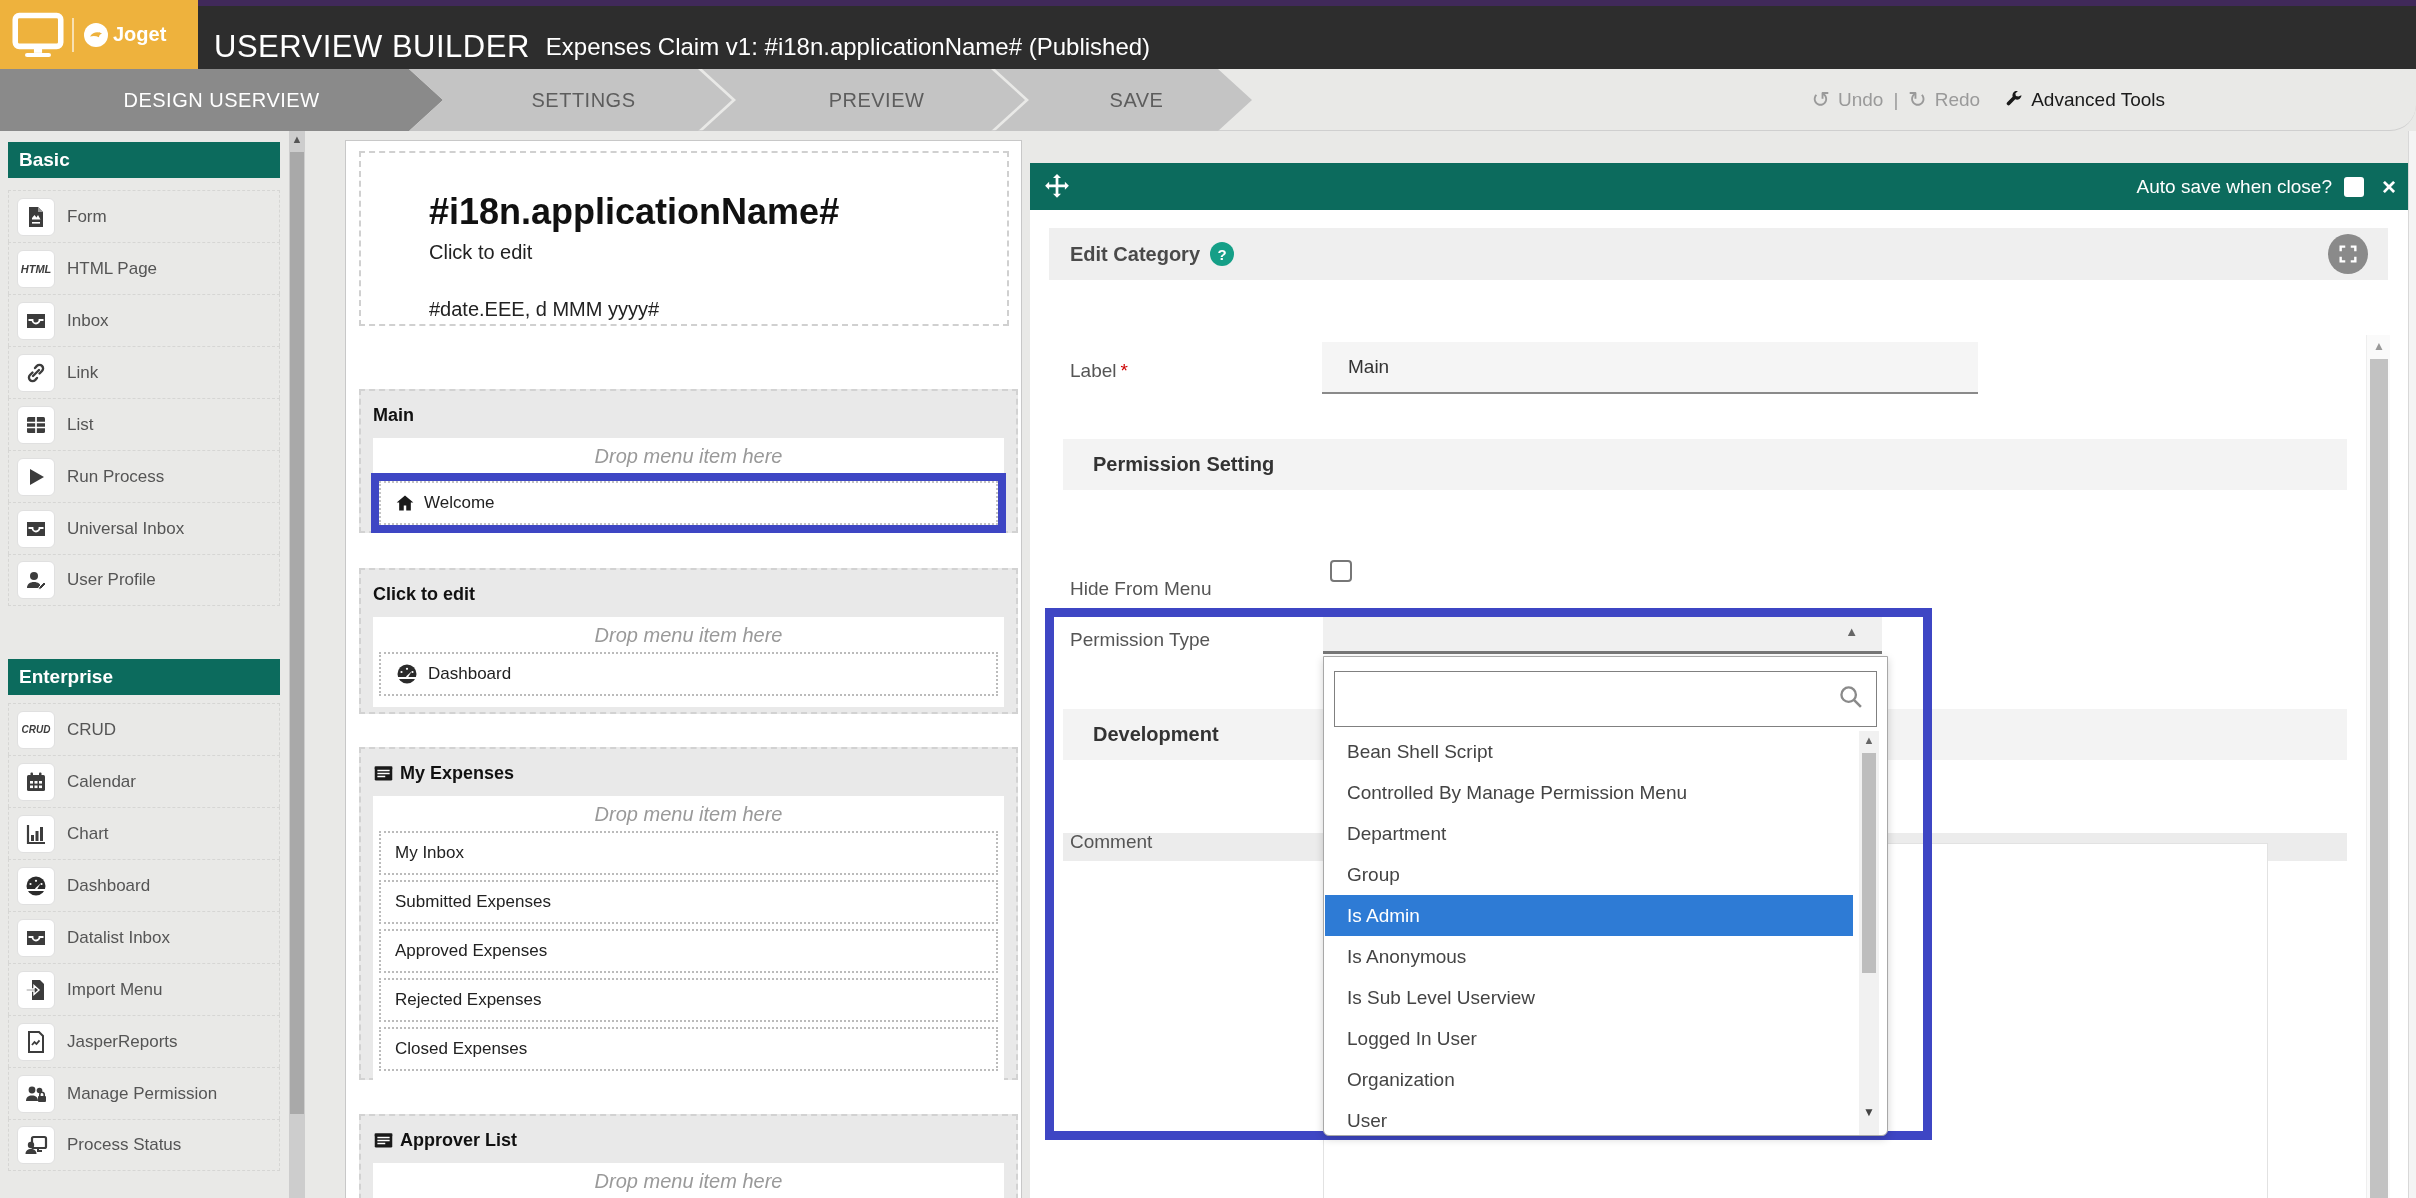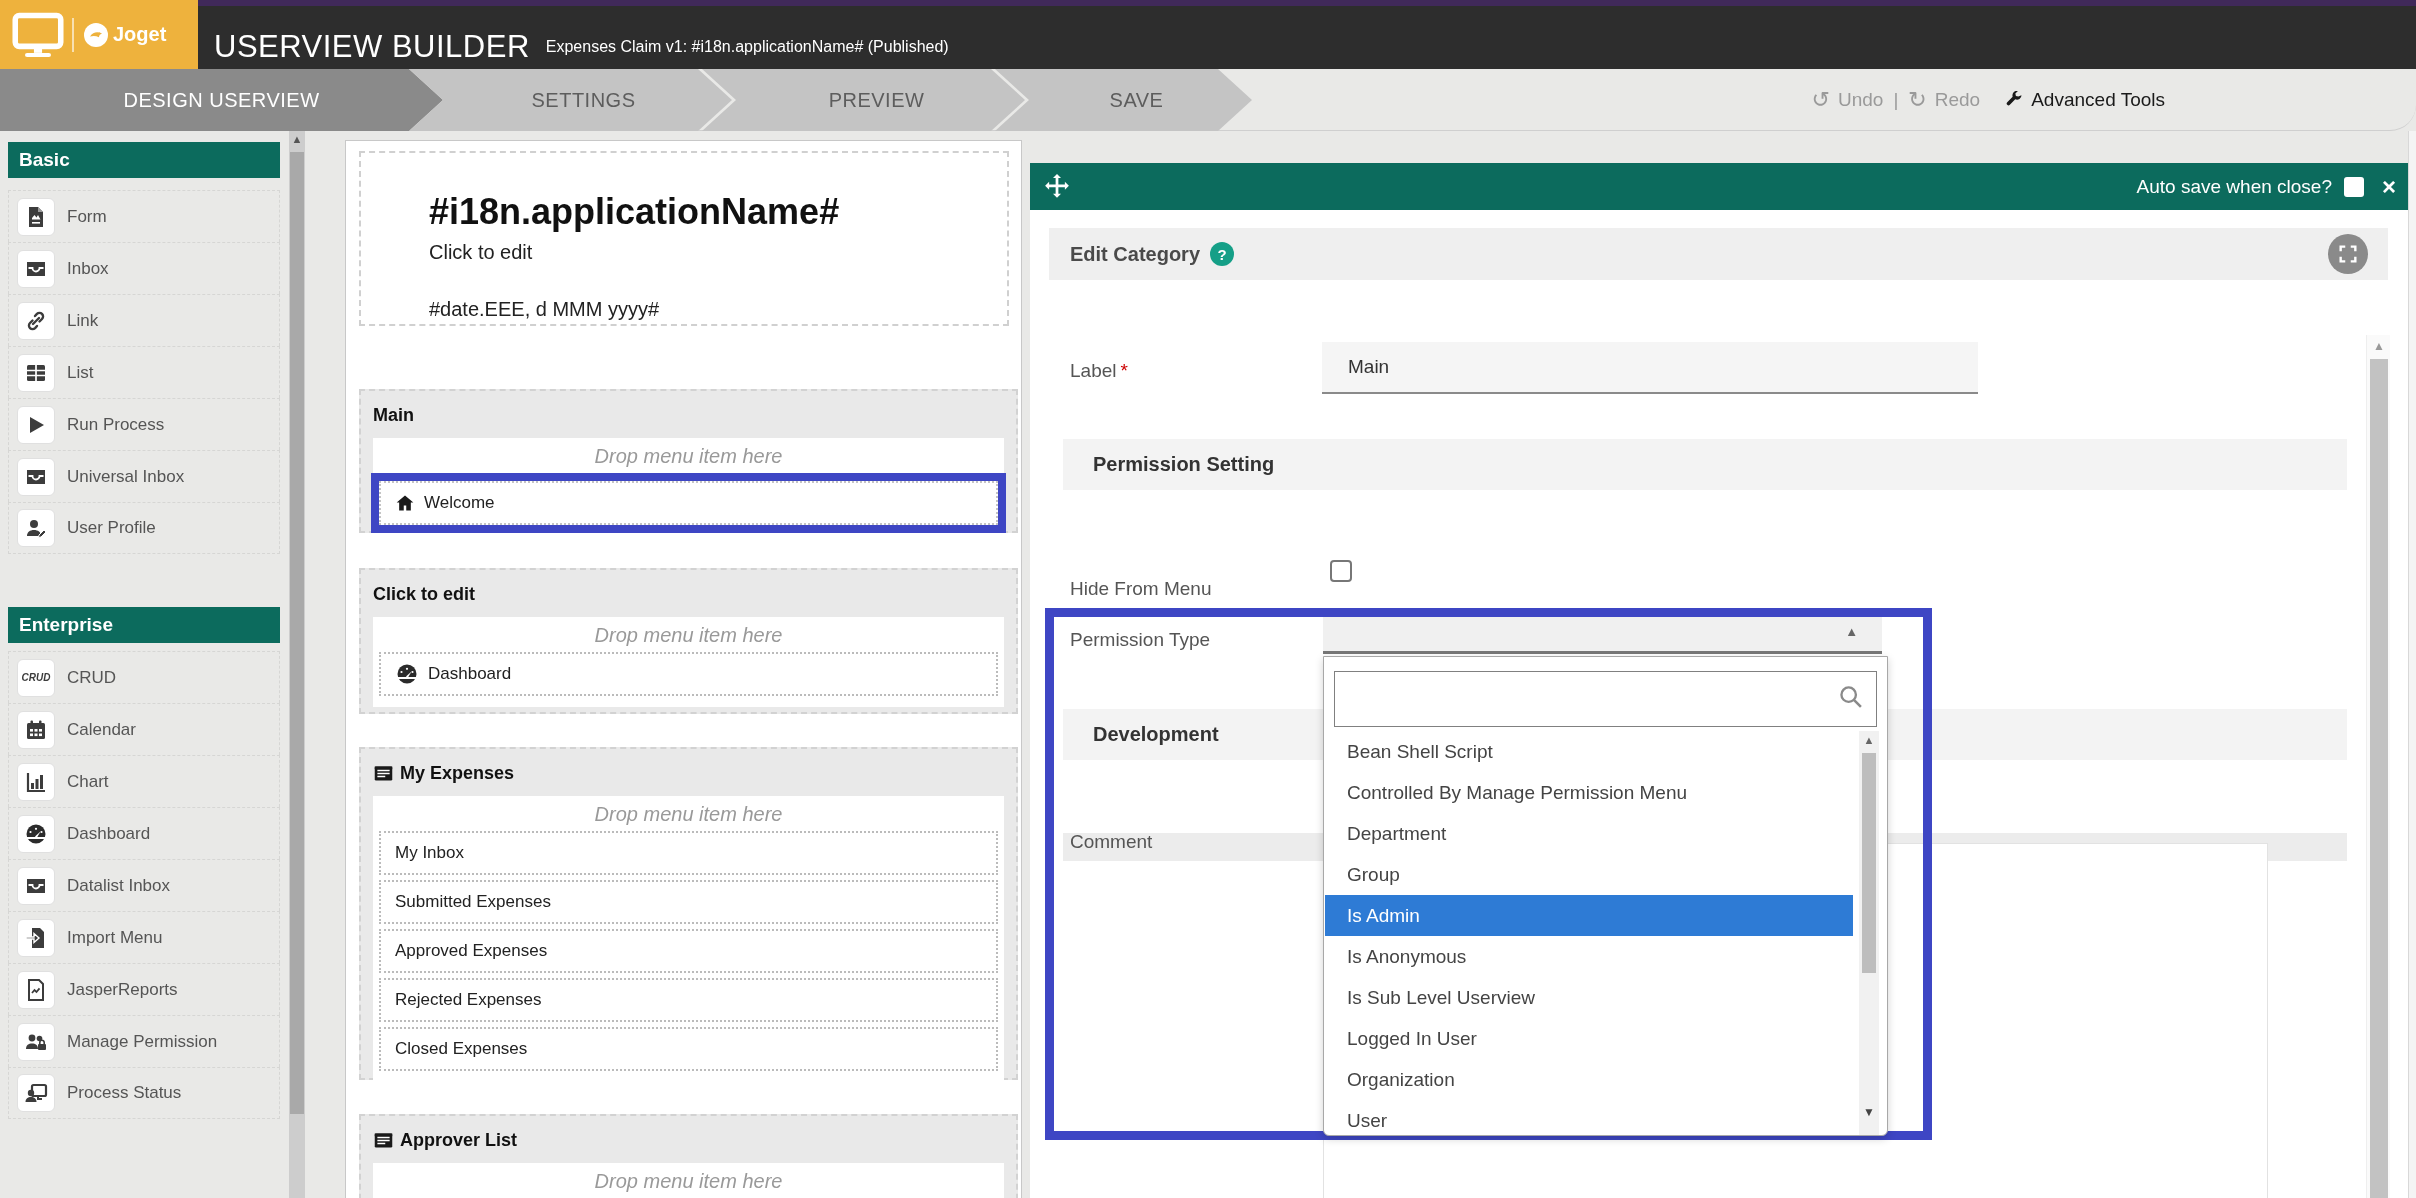--- a/index.html
+++ b/index.html
@@ -12,21 +12,21 @@
   .purple-strip { position:absolute; left:198px; top:0; width:2218px; height:6px; background:#40295a; }
   .logo-box { position:absolute; left:0; top:0; width:198px; height:69px; background:#eeb23d;
     display:flex; align-items:center; }
   .logo-sep { width:2px; height:34px; background:rgba(255,255,255,.6); margin:0 10px 0 8px; }
   .joget-badge { display:flex; align-items:center; gap:5px; }
   .joget-circle { width:24px; height:24px; border-radius:50%; background:#fff; display:flex;
     align-items:center; justify-content:center; }
   .joget-name { color:#fff; font-weight:bold; font-size:20px; }
   .title-area { position:absolute; left:214px; top:6px; height:81px; display:flex; align-items:center; gap:16px; }
   .app-title { color:#fff; font-size:31px; font-weight:500; letter-spacing:.5px; }
-  .app-subtitle { color:#fff; font-size:16px; font-weight:400; }
+  .app-subtitle { color:#fff; font-size:24px; font-weight:400; }
 
   
   .tabbar { position:absolute; left:0; top:69px; width:2416px; height:62px; background:#e9e9e7;
     border-bottom:1px solid #cfcfcf;border-radius:26px; }
   .tab { position:absolute; top:0; height:62px; display:flex; align-items:center; justify-content:center;
     font-size:20px; letter-spacing:.5px; }
   .tab.active { background:#8a8a8a; color:#fff; }
   .tab.inactive { background:#c4c4c4; color:#5d5d5d; }
   .tab-toolbar { position:absolute; right:0; top:0; height:62px; width:640px; display:flex;
     align-items:center; justify-content:flex-end; gap:10px; padding-right:251px; font-size:19px; }
@@ -196,20 +196,26 @@
                 <path d="M5 2h9l5 5v15H5z" fill="#3c3c3c"></path>
                 <path d="M14 2l5 5h-5z" fill="#9a9a9a"></path>
                 <path d="M8 13l2.5-3 2 2.4L14 10l2.5 4.5H8z" fill="#fff"></path>
                 <rect x="8" y="17" width="8" height="1.6" fill="#fff"></rect>
               </svg>
             </span>
             <span class="sb-label">Form</span>
           </div>
           <div class="sb-item">
             <span class="sb-icon" style="display: flex; align-items: center;">
+              <span style="font-size:11px;font-style:italic;font-weight:bold;color:#3c3c3c;">HTML</span>
+            </span>
+            <span class="sb-label">HTML Page</span>
+          </div>
+          <div class="sb-item">
+            <span class="sb-icon" style="display: flex; align-items: center;">
               <svg width="24" height="24" viewBox="0 0 24 24">
                 <path d="M3 5h18v14H3z" rx="2" fill="#3c3c3c"></path>
                 <path d="M3 12h5a4 4 0 008 0h5v7H3z" fill="#3c3c3c"></path>
                 <path d="M4.5 11h4a3.5 3.5 0 007 0h4" fill="none" stroke="#fff" stroke-width="1.8"></path>
               </svg>
             </span>
             <span class="sb-label">Inbox</span>
           </div>
           <div class="sb-item">
             <span class="sb-icon" style="display: flex; align-items: center;">

